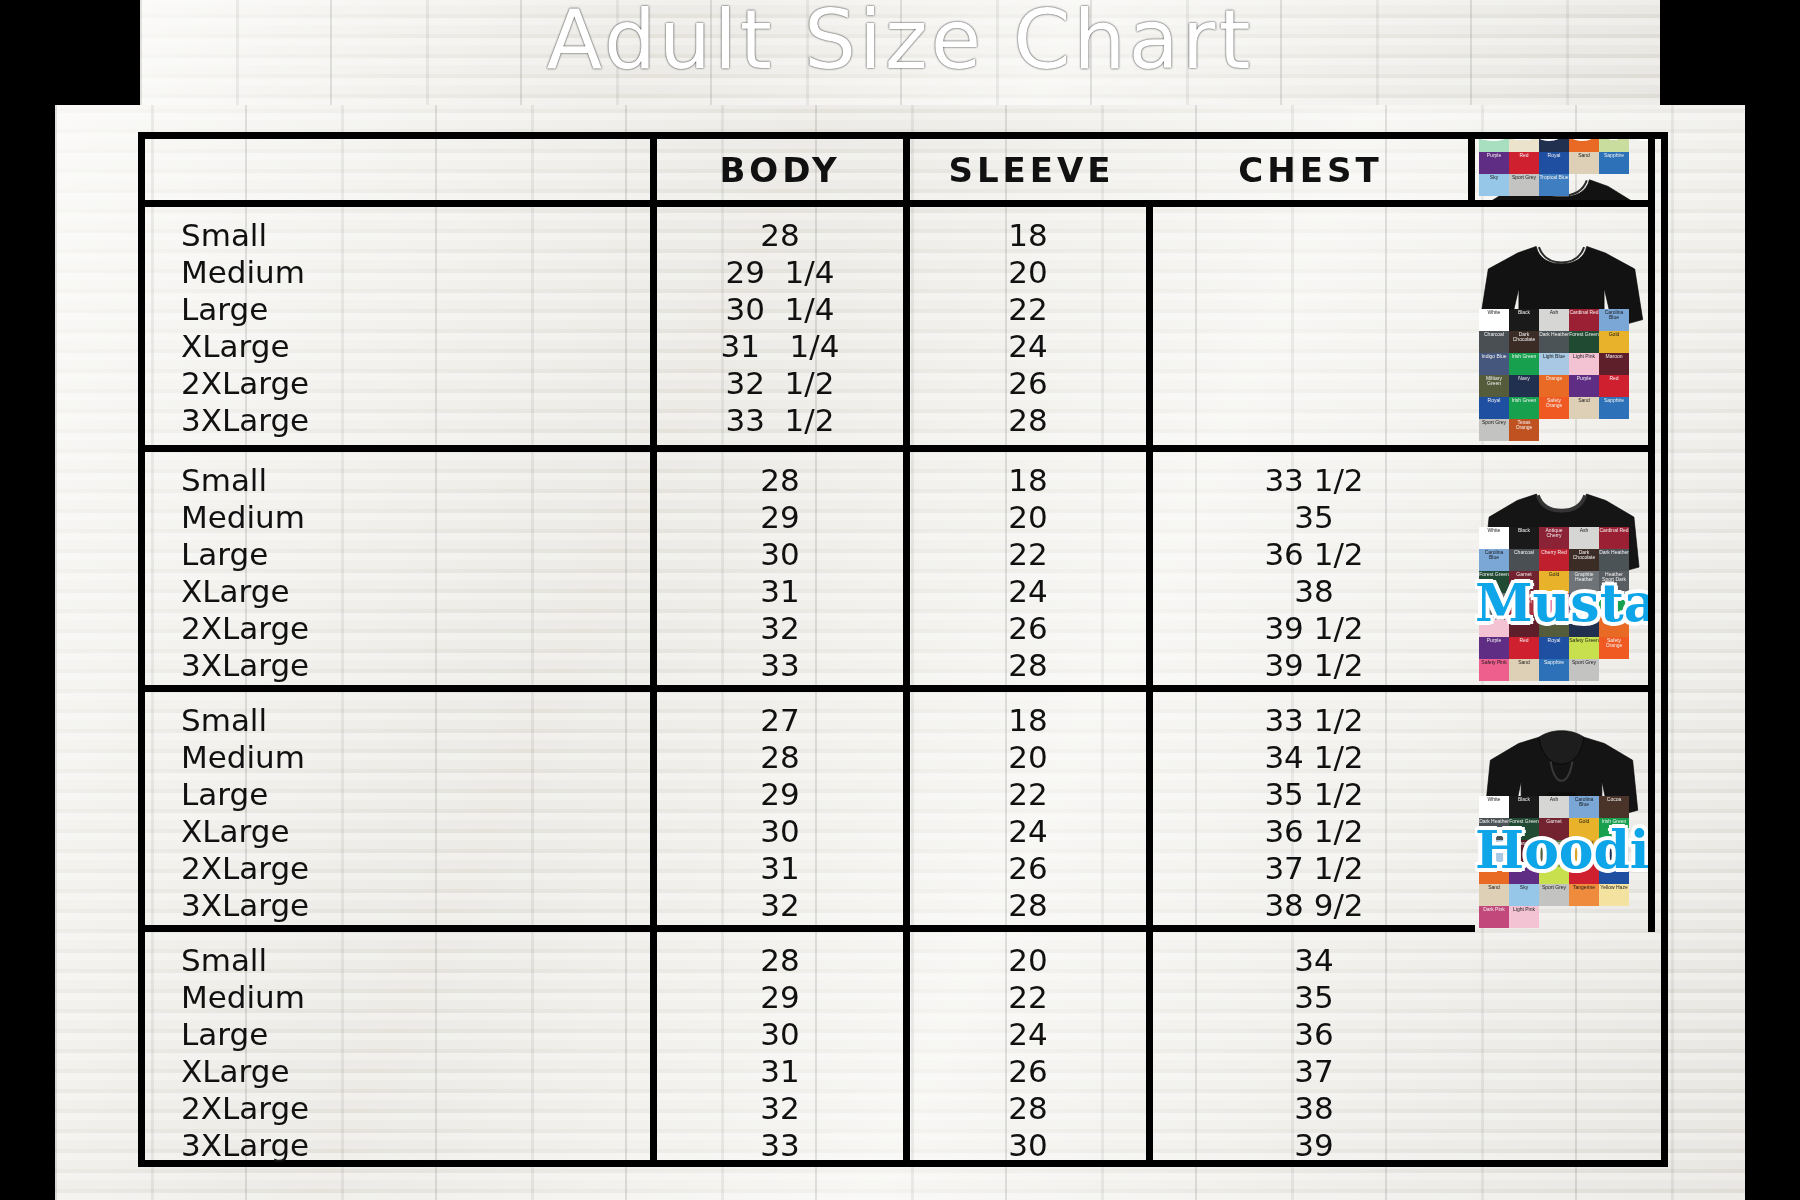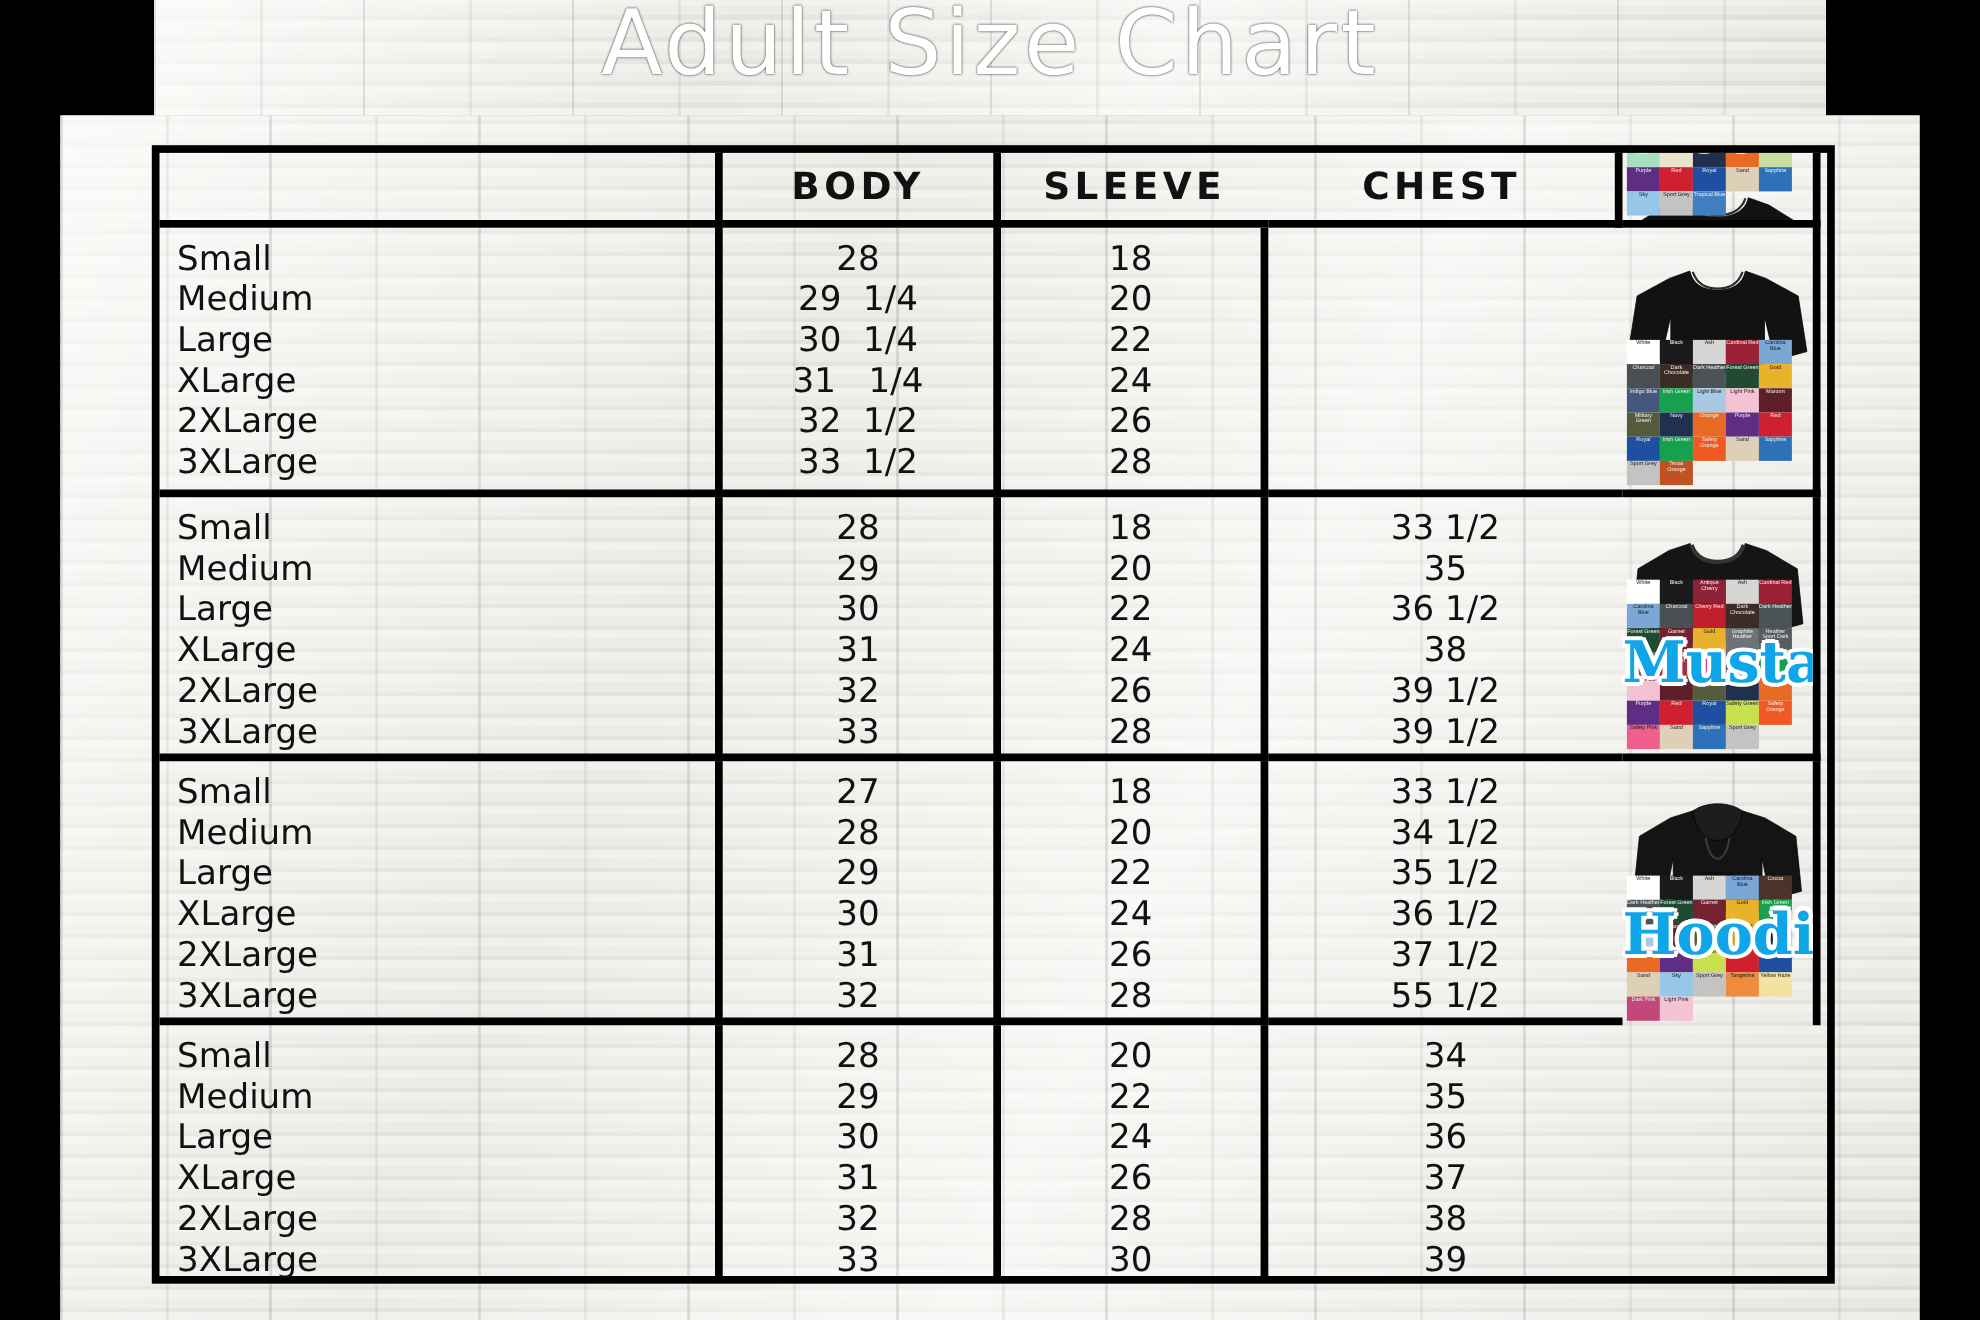--- a/index.html
+++ b/index.html
@@ -165,21 +165,21 @@
     align-items: center;
   }
   .measure .line {
     font-family: "DejaVu Sans", sans-serif;
     font-size: 31px;
     color: #111;
     height: 37px;
     line-height: 37px;
     white-space: pre;
   }
-  .sizecol .line { align-self: flex-start; padding-left: 16px; }
+  .sizecol .line { align-self: flex-start; padding-left: 36px; }
 
   
   svg.garment { display:block; }
 </style>
 </head>
 <body>
 
 <div id="page">
 
   <div class="wood top-strip"></div>
@@ -423,21 +423,21 @@
       <div class="line">24</div>
       <div class="line">26</div>
       <div class="line">28</div>
     </div>
     <div class="cell measure last-col">
       <div class="line">33 1/2</div>
       <div class="line">34 1/2</div>
       <div class="line">35 1/2</div>
       <div class="line">36 1/2</div>
       <div class="line">37 1/2</div>
-      <div class="line">55 1/2</div>
+      <div class="line">38 9/2</div>
     </div>
 
     <div class="cell prod last-row">
       <div class="shirt-wrap">
         <svg class="garment" width="270" height="168" viewBox="0 0 270 168">
           <path d="M100 14 L68 24 L24 50 L16 128 L60 140 L72 82 L72 156 L198 156 L198 82 L210 140 L254 128 L246 50 L202 24 L170 14 Z" fill="#141414" stroke="#000" stroke-width="1"></path>
           <path d="M100 14 C104 44 120 56 135 56 C150 56 166 44 170 14 C158 6 146 4 135 4 C124 4 112 6 100 14 Z" fill="#1d1d1d" stroke="#000" stroke-width="1"></path>
           <path d="M118 52 C124 92 146 92 152 52" fill="none" stroke="#3a3a3a" stroke-width="3"></path>
           <rect x="112" y="100" width="46" height="34" rx="6" fill="#0d0d0d"></rect>
         </svg>

